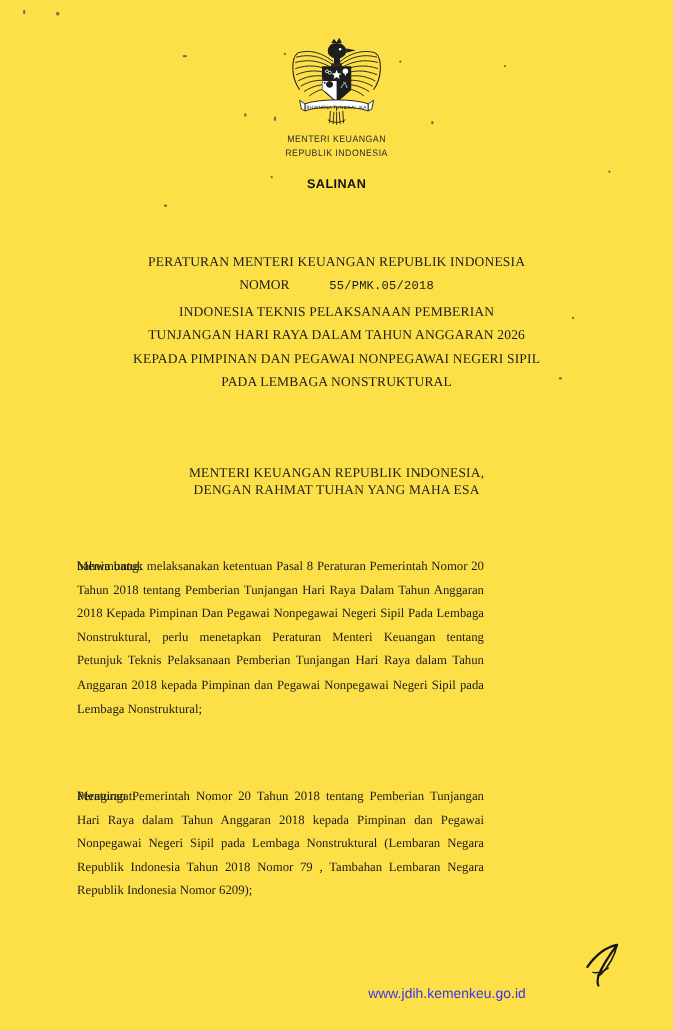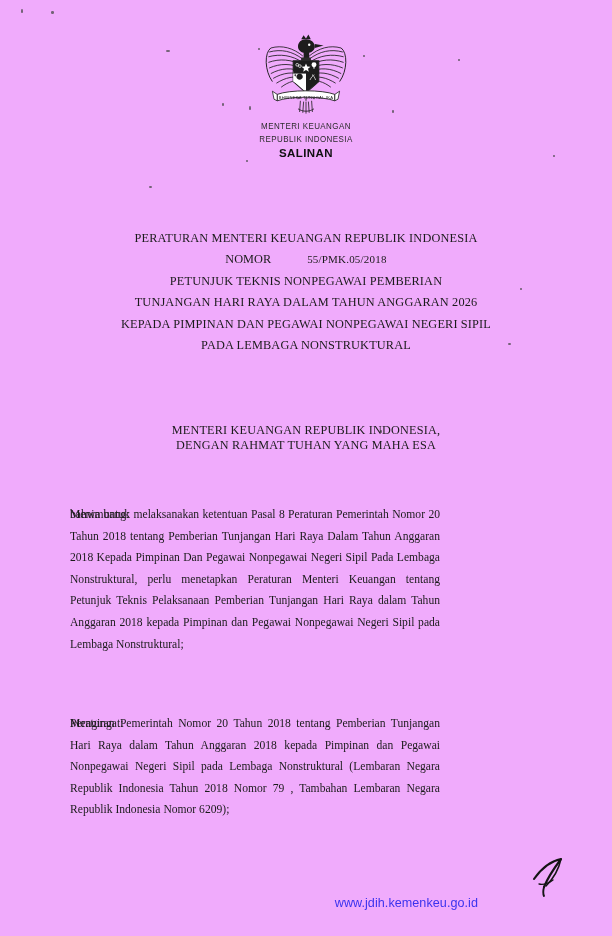--- a/index.html
+++ b/index.html
@@ -10,21 +10,21 @@
   }
   body {
     font-family: "Liberation Serif", "DejaVu Serif", serif;
     color: #1a1a1a;
   }
 
   .page {
     position: relative;
     width: 612px;
     height: 936px;
-    background: #f0abfc;
+    background: #fde047;
     overflow: hidden;
   }
 
   
   .speck {
     position: absolute;
     background: #4a4a4a;
     border-radius: 40%;
     opacity: .75;
     pointer-events: none;
@@ -52,21 +52,21 @@
     line-height: 12.5px;
     transform: scaleX(.94);
   }
   .lh-salinan {
     font-family: "Liberation Sans", "DejaVu Sans", sans-serif;
     font-weight: bold;
     font-size: 11.5px;
     letter-spacing: .4px;
     color: #101010;
     line-height: 14px;
-    margin-top: 1px;
+    margin-top: 16px;
   }
 
   
   .title-block {
     position: absolute;
     left: 56px;
     top: 228px;
     width: 500px;
     text-align: center;
   }
@@ -76,21 +76,21 @@
     letter-spacing: .15px;
     white-space: nowrap;
     color: #1b1b1b;
   }
   .nomor-line {
     font-size: 12.3px;
     line-height: 21.4px;
     color: #1b1b1b;
   }
   .nomor-value {
-    font-family: Liberation Serif, serif;
+    font-family: Liberation Mono, monospace;
     font-size: 11px;
     letter-spacing: .2px;
     margin-left: 36px;
   }
 
   
   .invocation {
     position: absolute;
     left: 56px;
     width: 500px;
@@ -271,21 +271,21 @@
     <div class="lh-line">MENTERI KEUANGAN</div>
     <div class="lh-line">REPUBLIK INDONESIA</div>
     <div class="lh-salinan">SALINAN</div>
   </div>
 
   <div class="title-block">
     <div class="title-line">PERATURAN MENTERI KEUANGAN REPUBLIK INDONESIA</div>
     <div class="nomor-line">
       <span>NOMOR</span><span class="nomor-value">55/PMK.05/2018</span>
     </div>
-    <div class="title-line">PETUNJUK TEKNIS NONPEGAWAI PEMBERIAN</div>
+    <div class="title-line">INDONESIA TEKNIS PELAKSANAAN PEMBERIAN</div>
     <div class="title-line">TUNJANGAN HARI RAYA DALAM TAHUN ANGGARAN 2026</div>
     <div class="title-line">KEPADA PIMPINAN DAN PEGAWAI NONPEGAWAI NEGERI SIPIL</div>
     <div class="title-line">PADA LEMBAGA NONSTRUKTURAL</div>
   </div>
 
   <div class="invocation inv-1">DENGAN RAHMAT TUHAN YANG MAHA ESA</div>
   <div class="invocation inv-2">MENTERI KEUANGAN REPUBLIK INDONESIA,</div>
 
   <div class="clause clause-menimbang">
     <div class="clause-label">Menimbang:</div>

